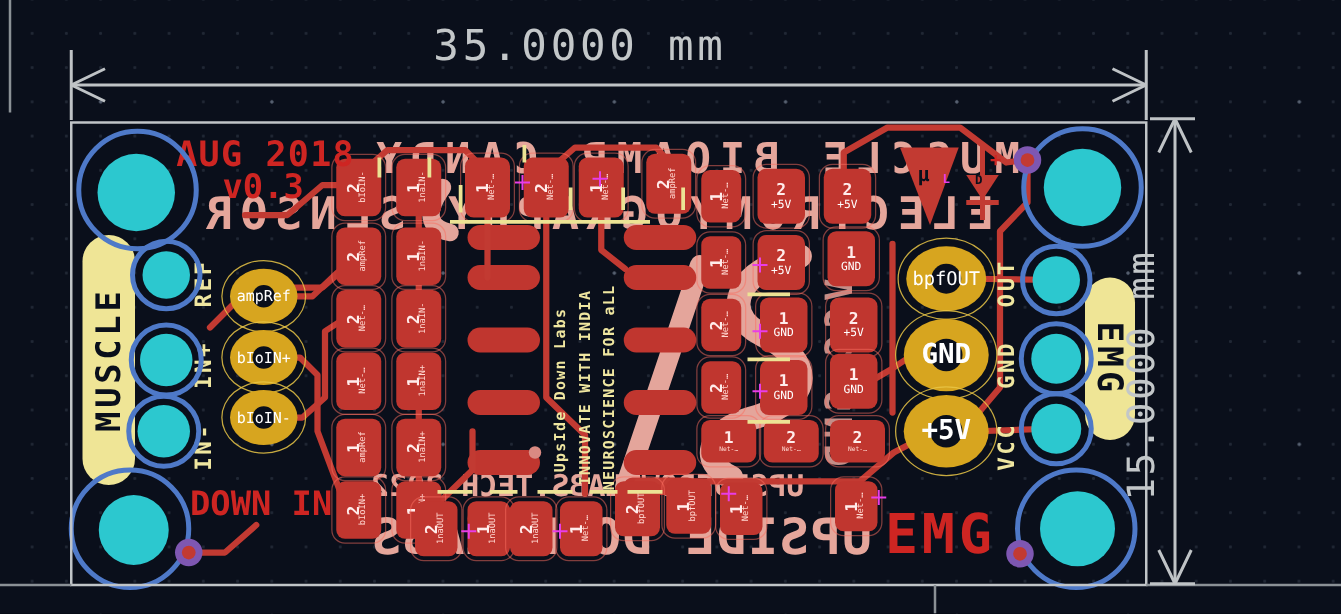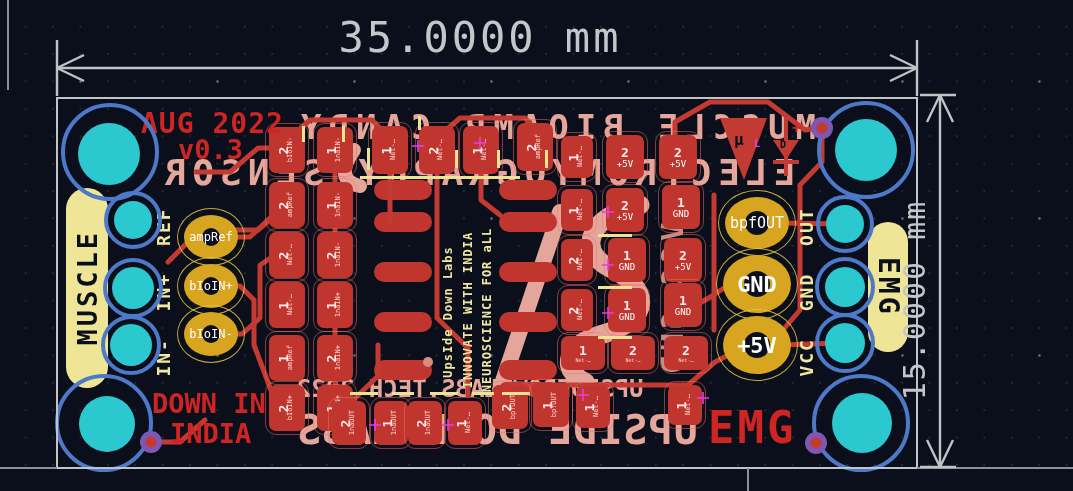--- a/index.html
+++ b/index.html
@@ -405,27 +405,26 @@
       <path d="M 57,68 L 84,55 M 57,68 L 84,81"></path>
       <path d="M 917,68 L 890,55 M 917,68 L 890,81"></path>
       <line x1="920" y1="95" x2="956" y2="95"></line>
         <line x1="920" y1="467" x2="956" y2="467"></line>
       <line x1="940" y1="95" x2="940" y2="467"></line>
       <path d="M 940,95 L 927,122 M 940,95 L 953,122"></path>
       <path d="M 940,467 L 927,440 M 940,467 L 953,440"></path>
     </g>
   </svg>
 
-  <div class="dim" style="left:480px;top:37px;transform:translate(-50%,-50%);font-size:42px;letter-spacing:3px;">35.0000 mm</div>
+  <div class="dim" style="left:464px;top:37px;transform:translate(-50%,-50%);font-size:34px;letter-spacing:3px;">35.0000 mm</div>
   <div class="dim" style="left:914px;top:300px;transform:translate(-50%,-50%) rotate(-90deg);font-size:30px;letter-spacing:2px;">15.0000 mm</div>
 
-  <div class="fsilk-red" style="left:141px;top:107px;font-size:28px;letter-spacing:1px;">AUG 2022</div>
+  <div class="fsilk-red" style="left:141px;top:107px;font-size:28px;letter-spacing:1px;">AUG 2018</div>
   <div class="fsilk-red" style="left:178px;top:134px;font-size:27px;">v0.3</div>
   <div class="fsilk-red" style="left:152px;top:388px;font-size:27px;">DOWN IN</div>
-  <div class="fsilk-red" style="left:170px;top:418px;font-size:27px;">INDIA</div>
   <div class="fsilk-red" style="left:708px;top:402px;font-size:44px;letter-spacing:3px;">EMG</div>
 
   <div class="glyph" style="left:734px;top:130px;color:#0a0f1b;font-size:16px;">μ</div>
   <div class="glyph" style="left:754px;top:138px;color:#e83de8;font-size:10px;">L</div>
   <div class="glyph" style="left:780px;top:139px;color:#0a0f1b;font-size:10px;">D</div>
   <div class="glyph" style="left:792px;top:119px;color:#ce2522;font-size:15px;">+</div>
 
   <div class="pill flip" style="left:66px;top:188px;width:42px;height:200px;">
     <span class="txt" style="font-size:27px;">MUSCLE</span>
   </div>

